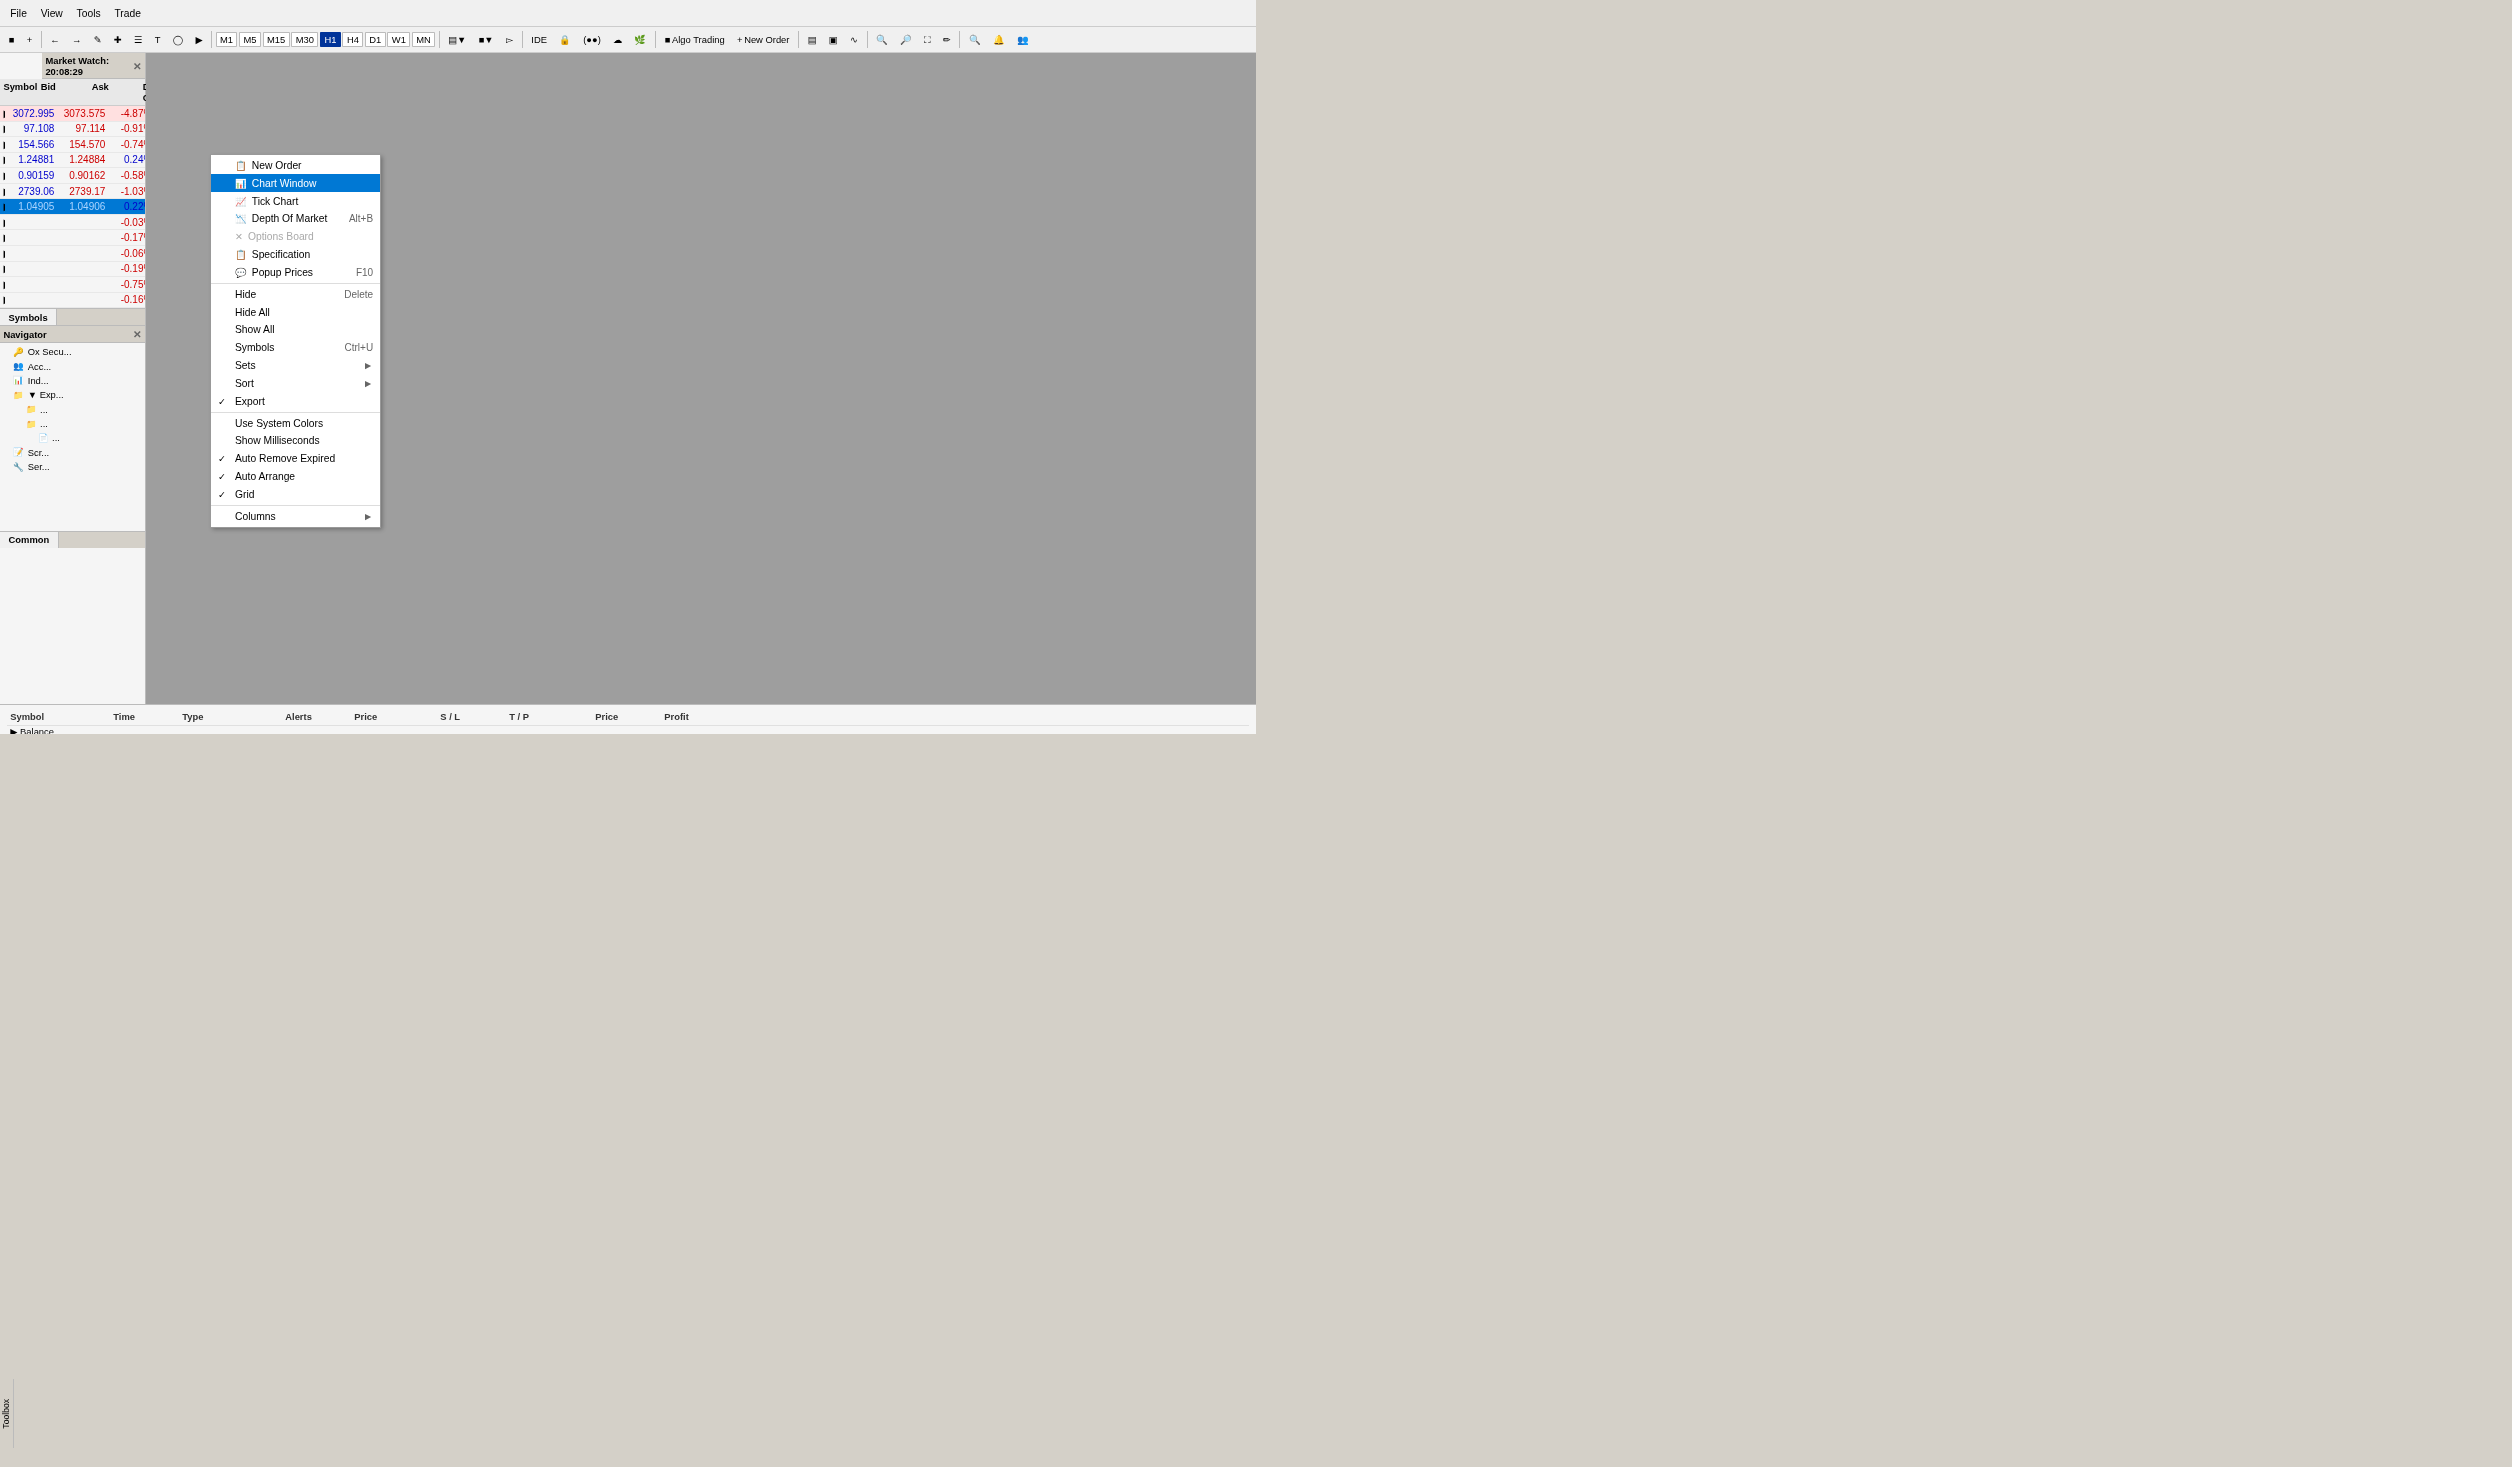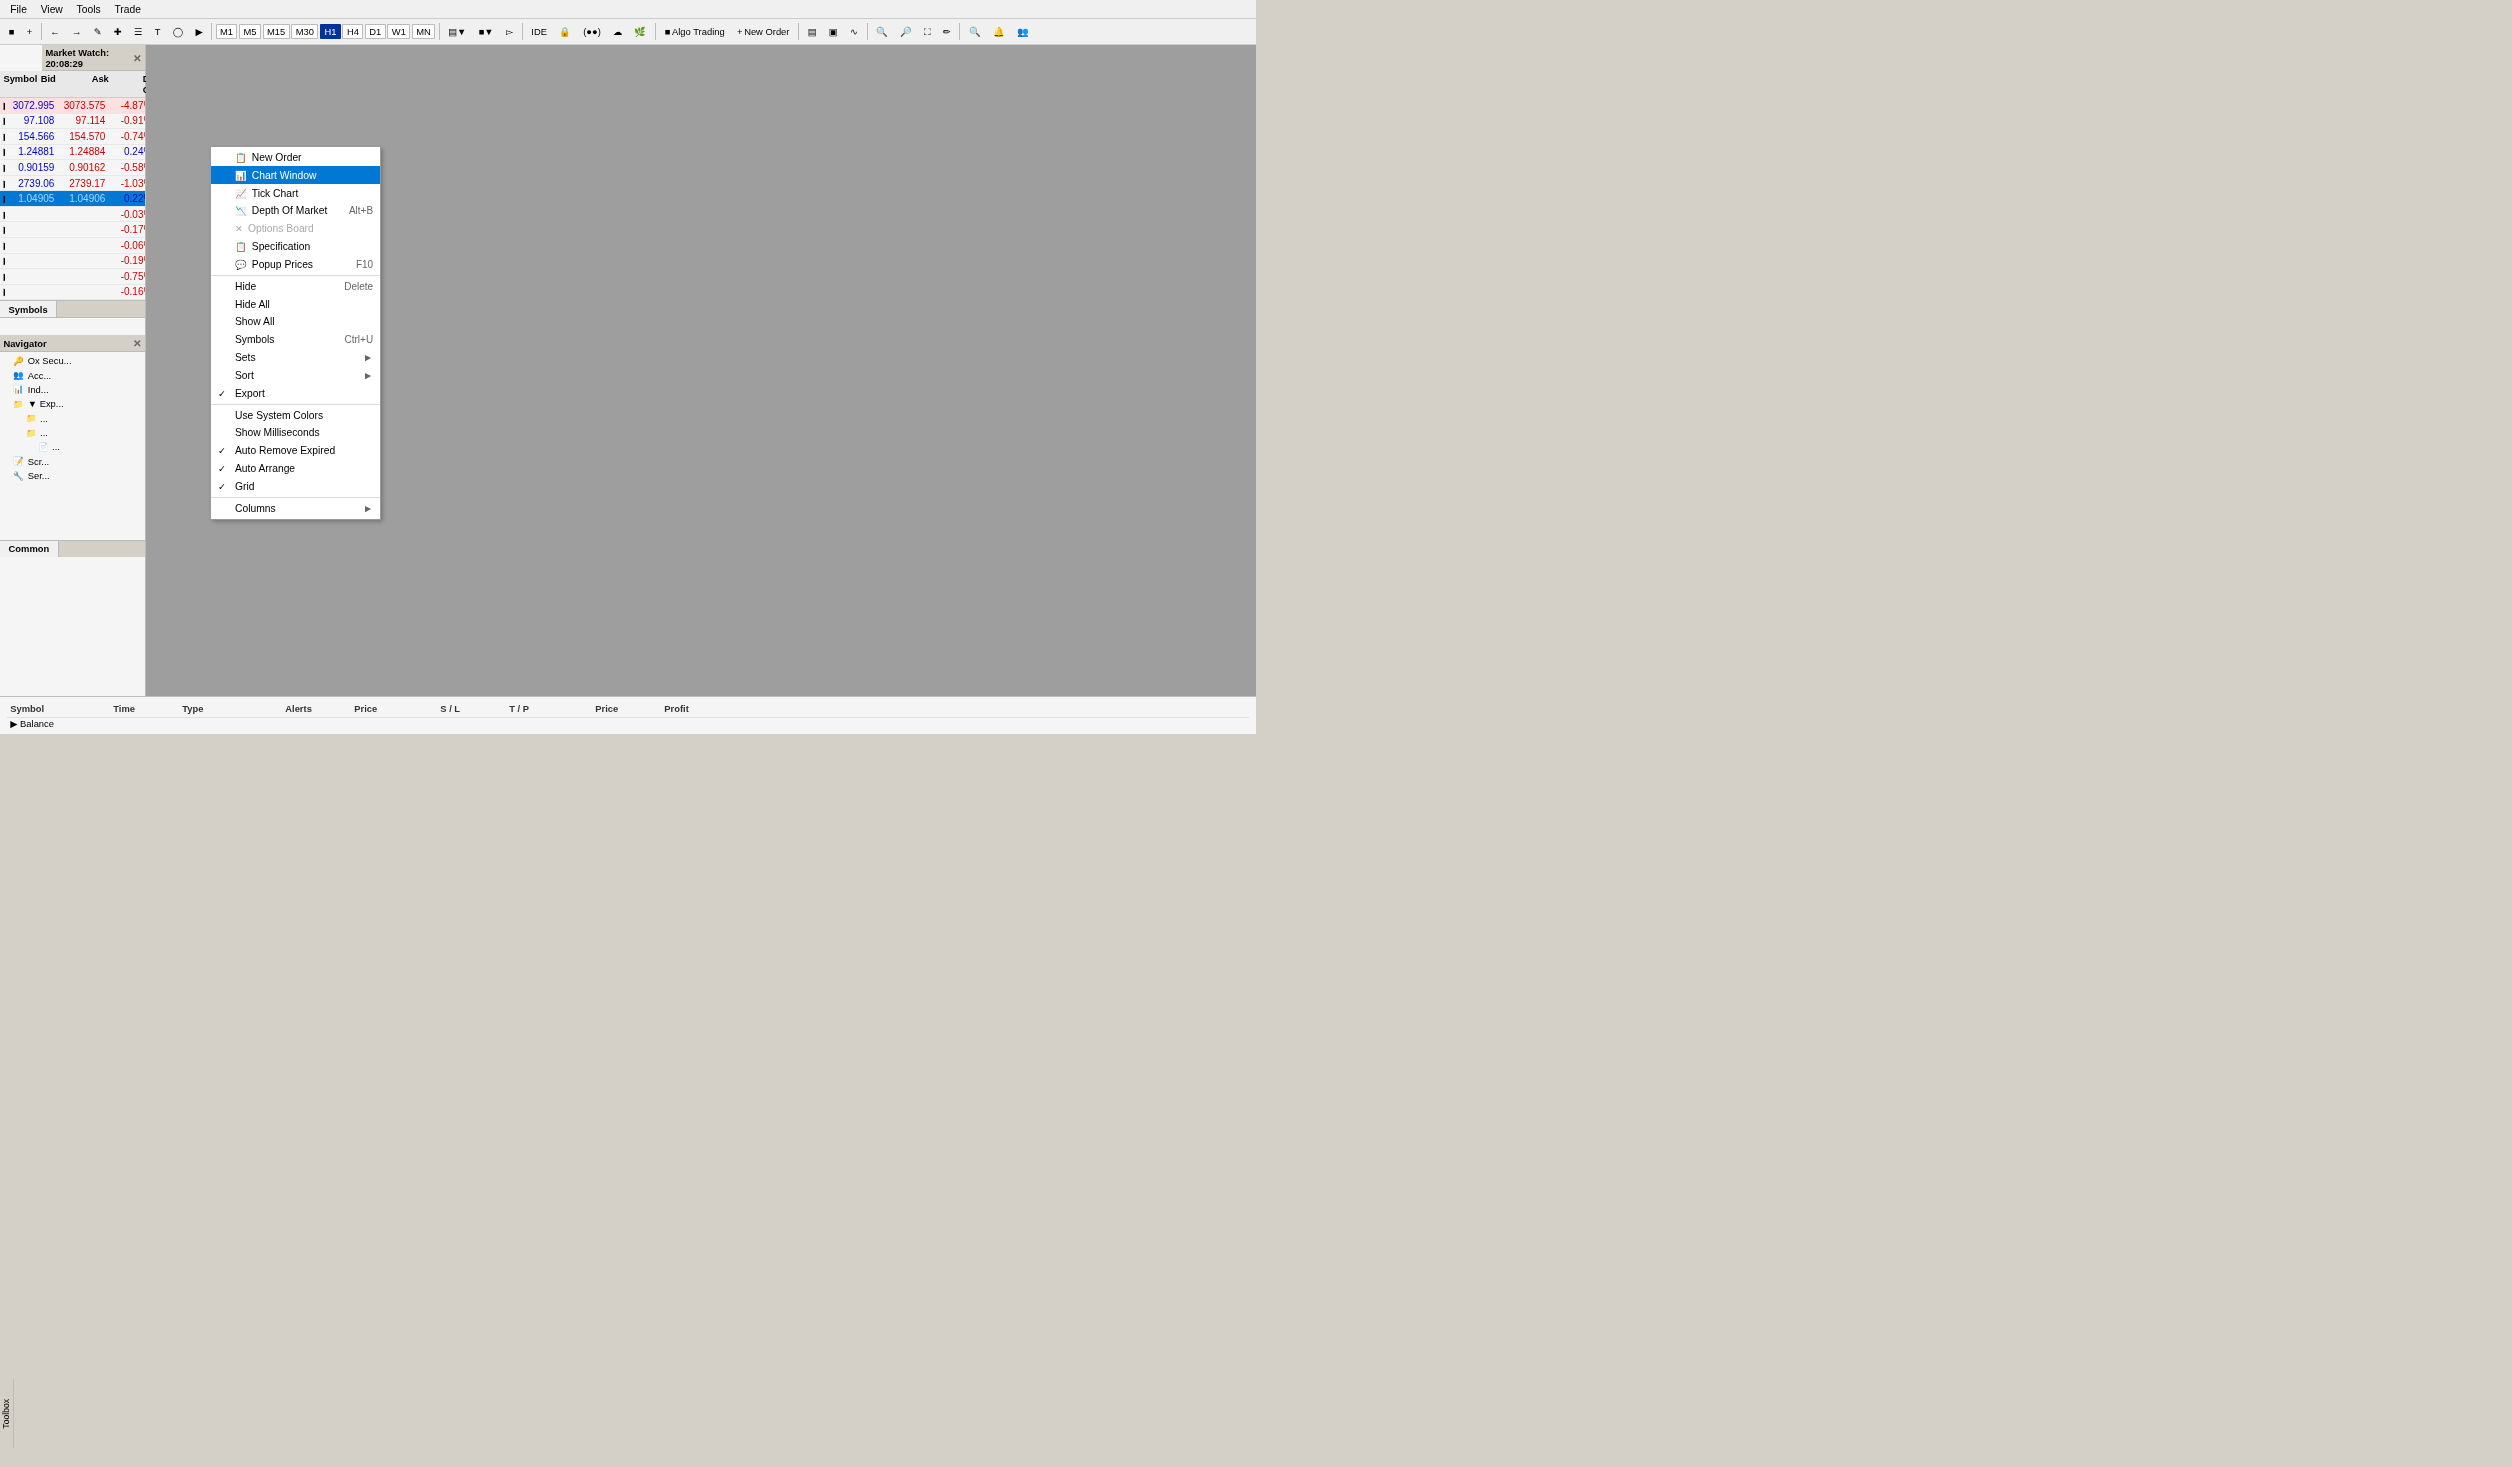--- a/index.html
+++ b/index.html
@@ -1,19 +1,19 @@
 <!DOCTYPE html>
 <html style="font-size:13.7px"><head>
   <meta charset="utf-8">
   <style>
     * { margin: 0; padding: 0; box-sizing: border-box; }
     body { font-family: 'Segoe UI', Arial, sans-serif; font-size: 10.3px; background: #d4d0c8; overflow: hidden; width: 1256px; height: 734px; }
 
     
-    .menubar { display: flex; align-items: center; background: #f0f0f0; border-bottom: 0.9px solid #ccc; height: 19px; padding: 0 3.4px; }
+    .menubar { display: flex; align-items: center; background: #f0f0f0; border-bottom: 0.9px solid #ccc; height: 27px; padding: 0 3.4px; }
     .menubar-item { padding: 1.7px 6.9px; cursor: pointer; font-size: 10.3px; }
 
     
     .toolbar { display: flex; align-items: center; background: #f0f0f0; border-bottom: 0.9px solid #ccc; height: 26px; padding: 1.7px 3.4px; gap: 1.7px; }
     .tb-btn { padding: 1.7px 4.3px; cursor: pointer; border: 0.9px solid transparent; border-radius: 1.7px; font-size: 9.4px; background: transparent; display: flex; align-items: center; gap: 1.7px; }
     .tb-sep { width: 0.9px; height: 17px; background: #bbb; margin: 0 1.7px; }
     .tb-tf { padding: 0.9px 3.4px; border: 0.9px solid #bbb; background: white; cursor: pointer; font-size: 9.4px; border-radius: 0.9px; }
     .tb-tf.active { background: #003399; color: white; border-color: #003399; }
 
     
@@ -42,21 +42,21 @@
     .mw-row.highlight-red { background: #ffe0e0; }
 
     .mw-scroll { overflow-y: auto; flex: 1; }
 
     .tabs-row { display: flex; background: #d4d0c8; border-top: 0.9px solid #bbb; }
     .tab-btn { padding: 2.6px 8.6px; font-size: 9.4px; cursor: pointer; border-right: 0.9px solid #bbb; background: #d4d0c8; }
     .tab-btn.active { background: #f0f0f0; font-weight: bold; }
 
     
     .navigator { flex: 1; border-top: 0.9px solid #bbb; }
-    .nav-panel-header { display: flex; align-items: center; justify-content: space-between; background: #d4d0c8; border-bottom: 0.9px solid #bbb; padding: 1.7px 3.4px; font-size: 9.4px; font-weight: bold; margin-top: 17px; }
+    .nav-panel-header { display: flex; align-items: center; justify-content: space-between; background: #d4d0c8; border-bottom: 0.9px solid #bbb; padding: 1.7px 3.4px; font-size: 9.4px; font-weight: bold; }
     .nav-tree { padding: 1.7px 0; overflow-y: auto; height: 188px; }
     .nav-item { display: flex; align-items: center; padding: 1.7px 3.4px; font-size: 9.4px; cursor: pointer; }
     .nav-item .icon { margin-right: 3.4px; font-size: 8.6px; }
     .nav-indent1 { padding-left: 13.7px; }
     .nav-indent2 { padding-left: 26px; }
     .nav-indent3 { padding-left: 38px; }
 
     
     .chart-area { flex: 1; background: #9e9e9e; position: relative; }
 

